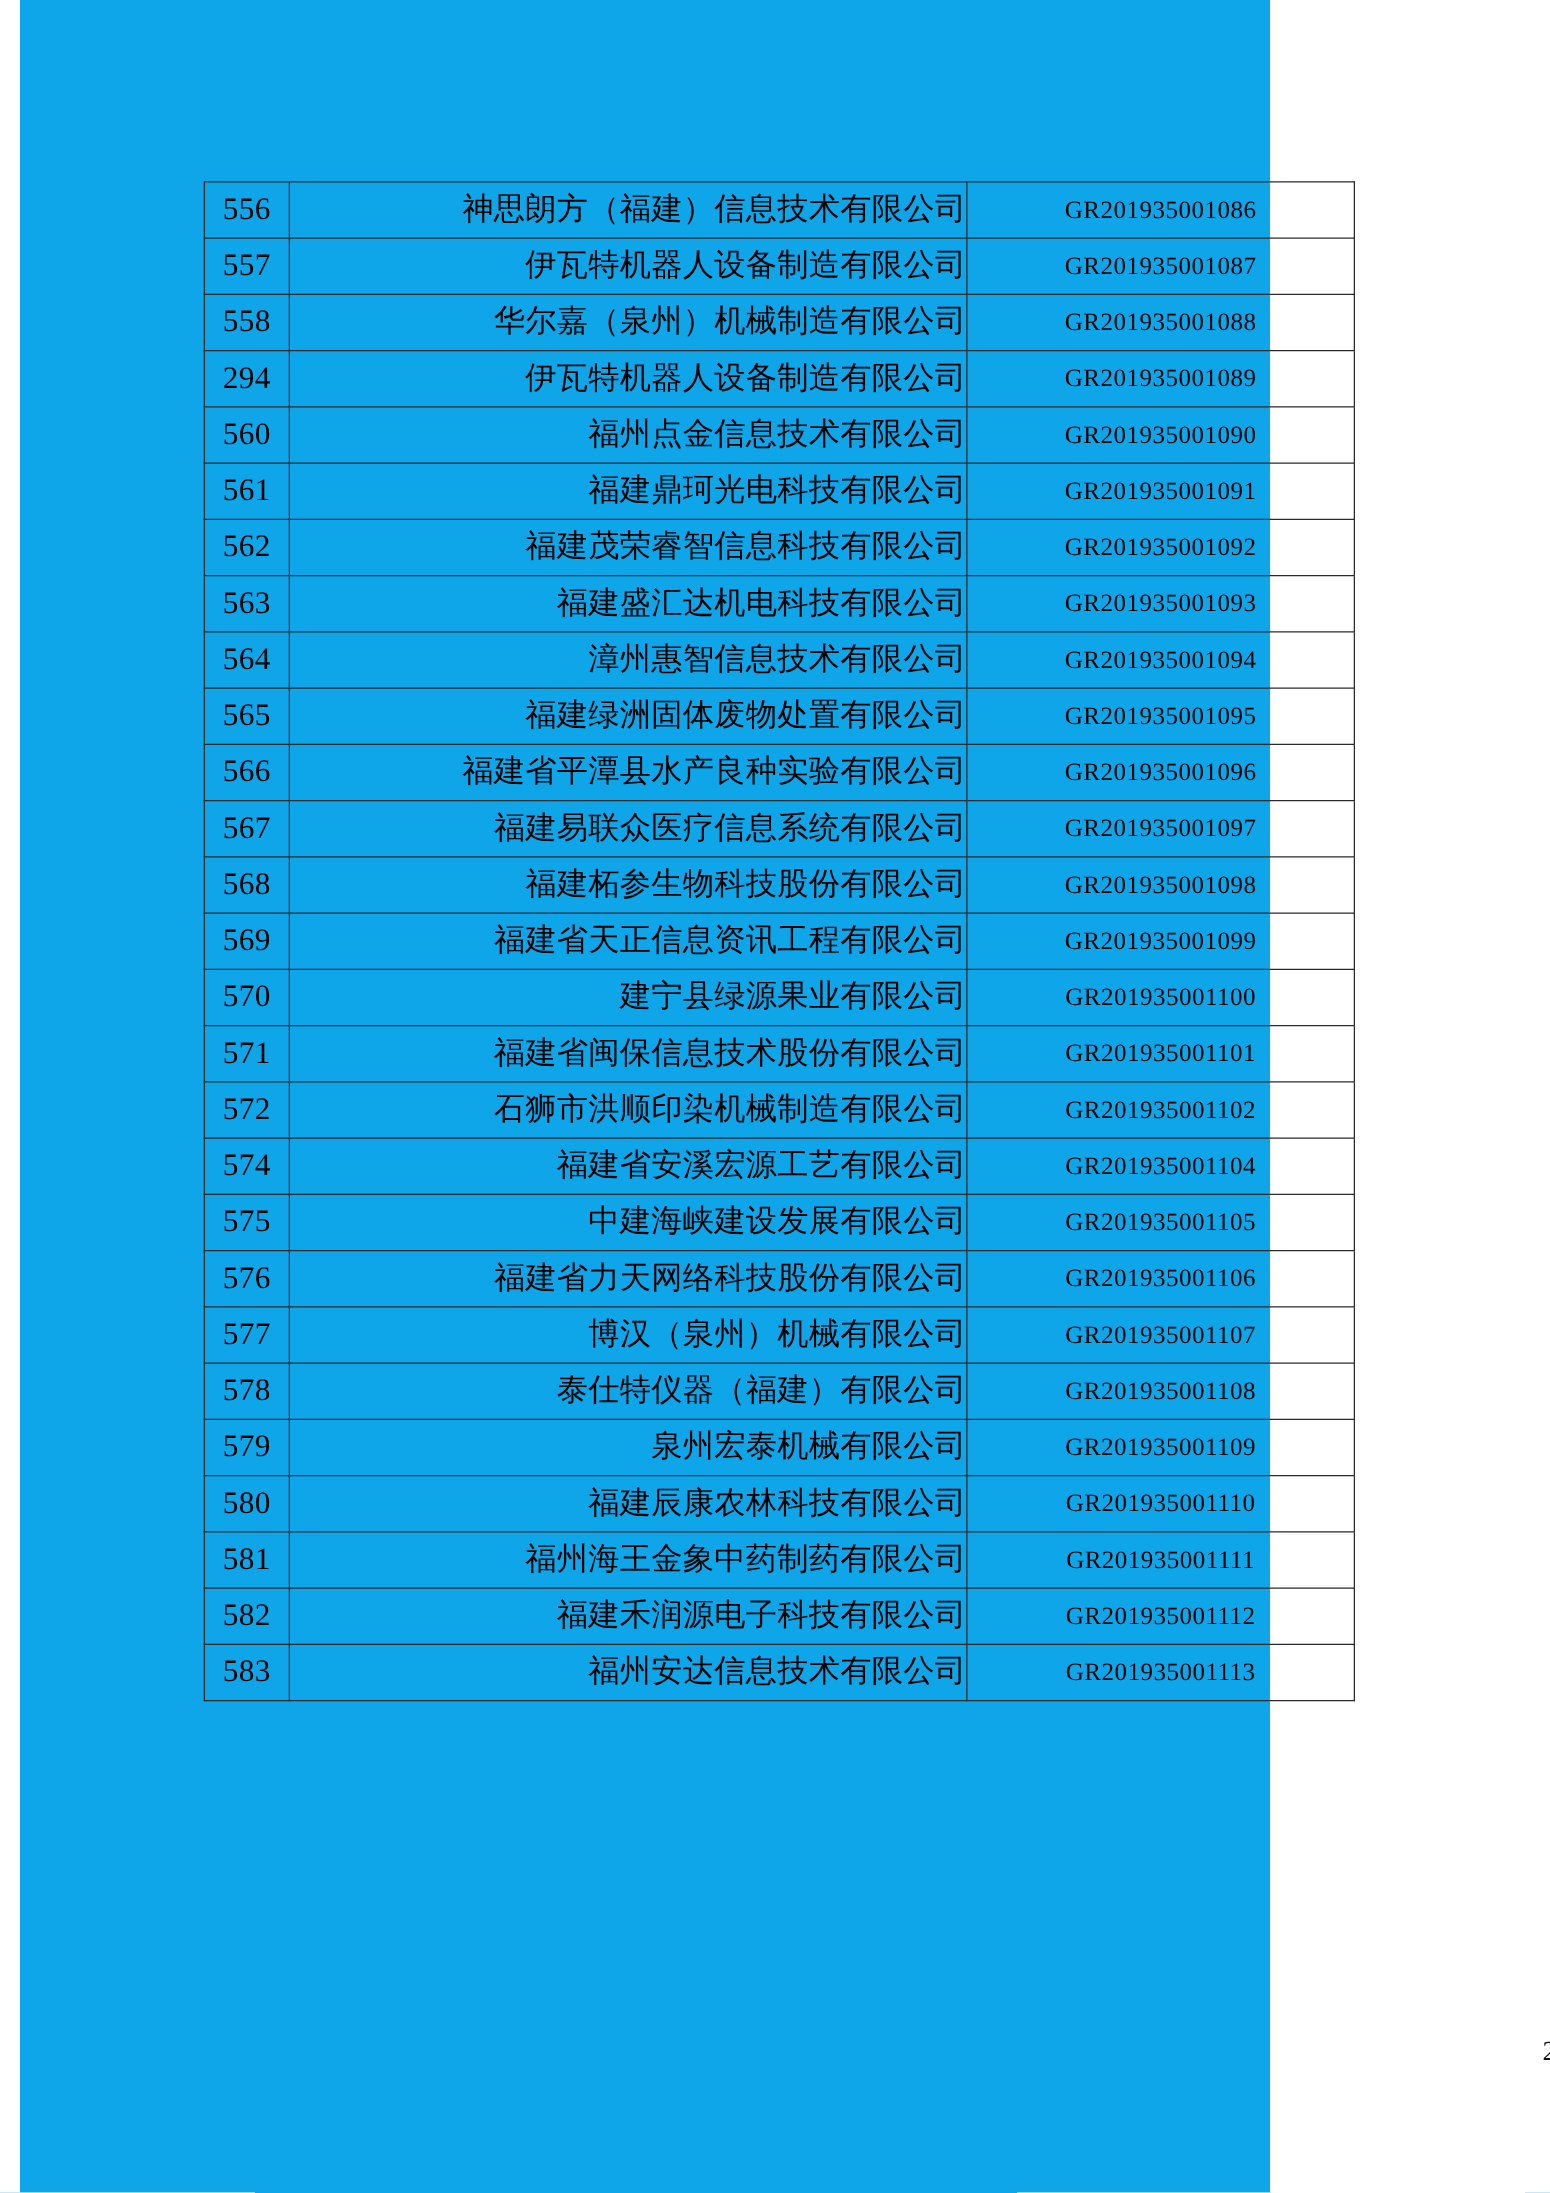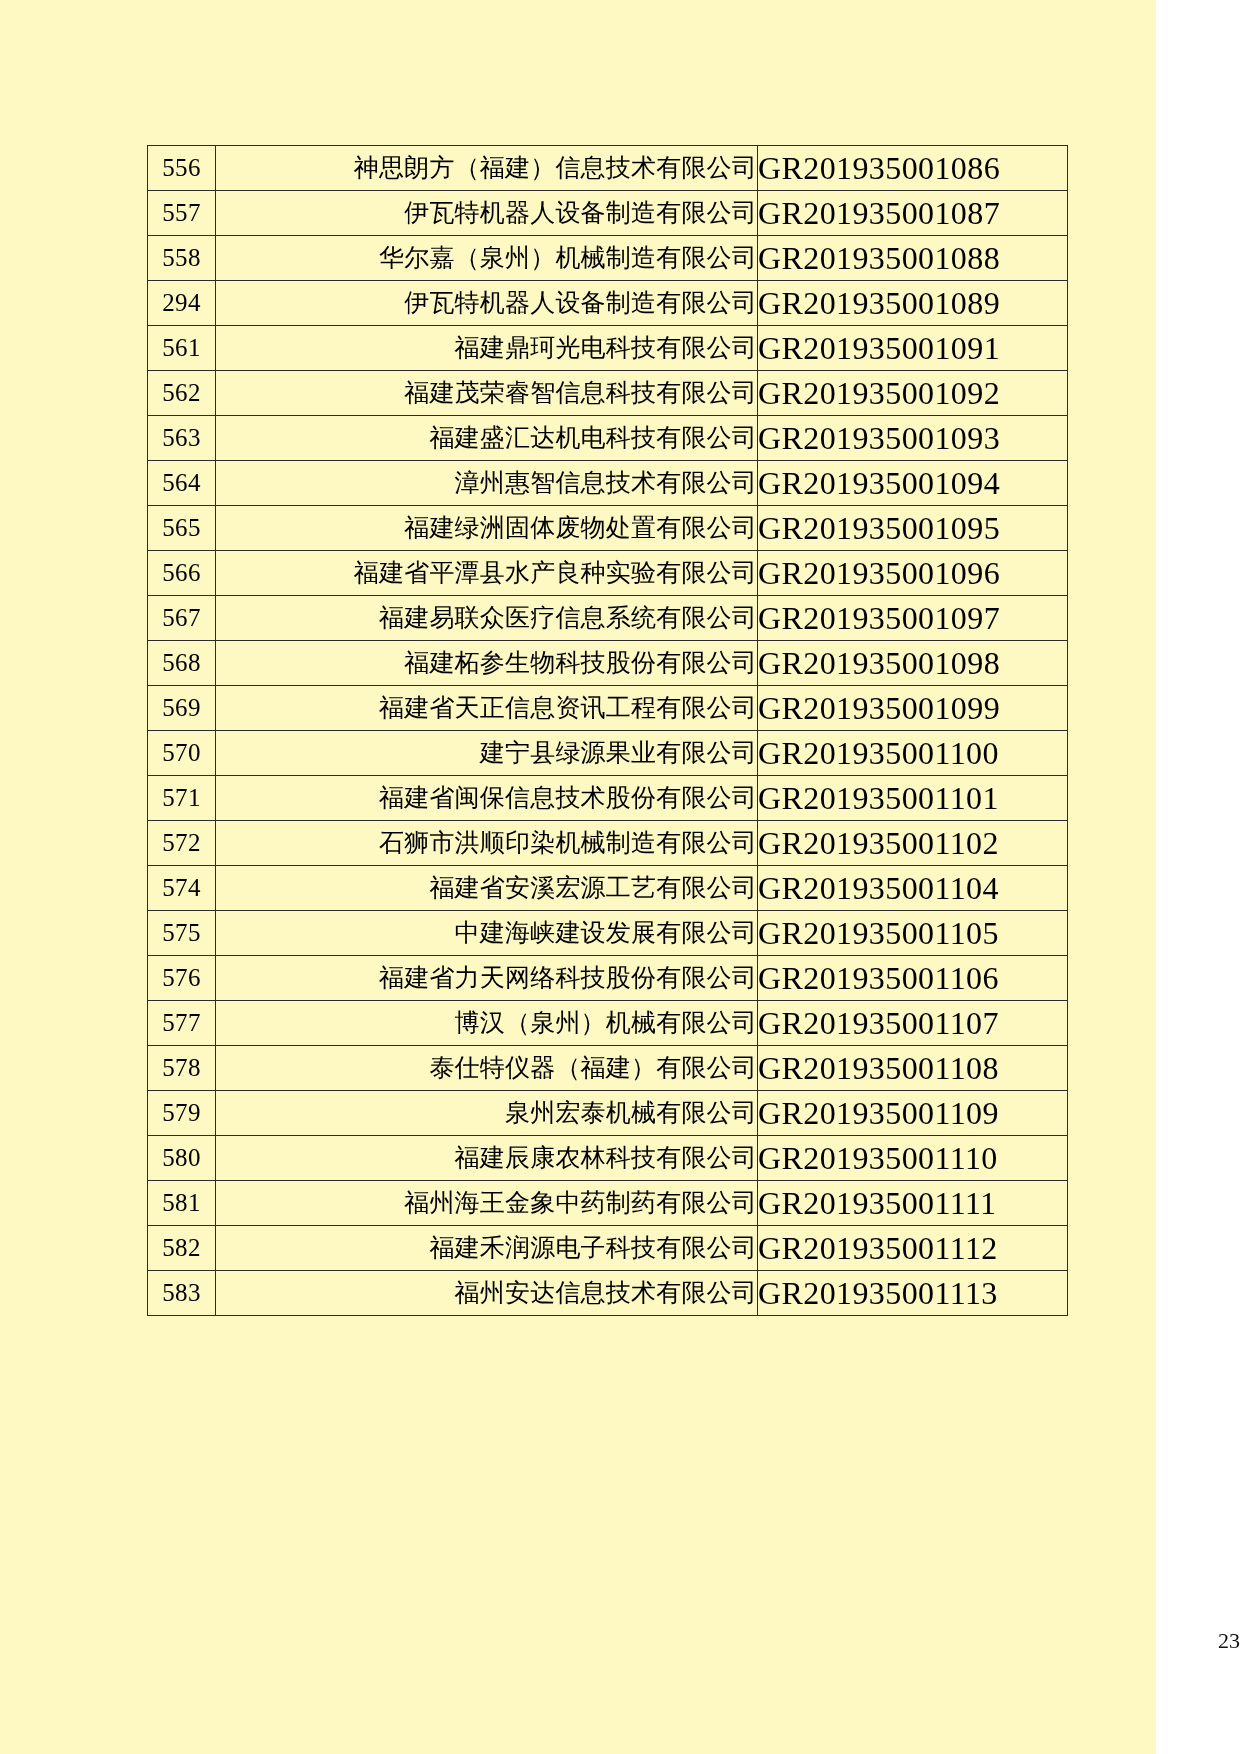--- a/index.html
+++ b/index.html
@@ -10,25 +10,25 @@
   body {
     width: 1240px;
     height: 1754px;
     position: relative;
     font-family: "Liberation Serif", "DejaVu Serif", serif;
     color: #000000;
     -webkit-font-smoothing: antialiased;
   }
   .page {
     position: absolute;
-    left: 0;
+    left: 16px;
     top: 0;
-    width: 1156px;
+    width: 1000px;
     height: 1754px;
-    background: #fef9c3;
+    background: #0ea5e9;
   }
   .table-wrap {
     position: absolute;
     left: 147px;
     top: 145px;
     width: 920px;
   }
   table.cert-table {
     border-collapse: collapse;
     width: 920px;
@@ -54,22 +54,22 @@
   }
   td.name {
     text-align: right;
     font-size: 25px;
     padding-left: 9px;
     font-family: "Liberation Serif", "DejaVu Serif", serif;
     white-space: nowrap;
     letter-spacing: 0.2px;
   }
   td.cert {
-    text-align: left;
-    font-size: 32px;
+    text-align: center;
+    font-size: 20px;
     font-family: "Liberation Serif", "DejaVu Serif", serif;
     letter-spacing: 0.4px;
   }
   .page-number {
     position: absolute;
     left: 0;
     top: 1628px;
     width: 1240px;
     text-align: right;
     font-size: 22px;
@@ -104,20 +104,25 @@
             <td class="idx">558</td>
             <td class="name">华尔嘉（泉州）机械制造有限公司</td>
             <td class="cert">GR201935001088</td>
           </tr>
           <tr>
             <td class="idx">294</td>
             <td class="name">伊瓦特机器人设备制造有限公司</td>
             <td class="cert">GR201935001089</td>
           </tr>
           <tr>
+            <td class="idx">560</td>
+            <td class="name">福州点金信息技术有限公司</td>
+            <td class="cert">GR201935001090</td>
+          </tr>
+          <tr>
             <td class="idx">561</td>
             <td class="name">福建鼎珂光电科技有限公司</td>
             <td class="cert">GR201935001091</td>
           </tr>
           <tr>
             <td class="idx">562</td>
             <td class="name">福建茂荣睿智信息科技有限公司</td>
             <td class="cert">GR201935001092</td>
           </tr>
           <tr>

